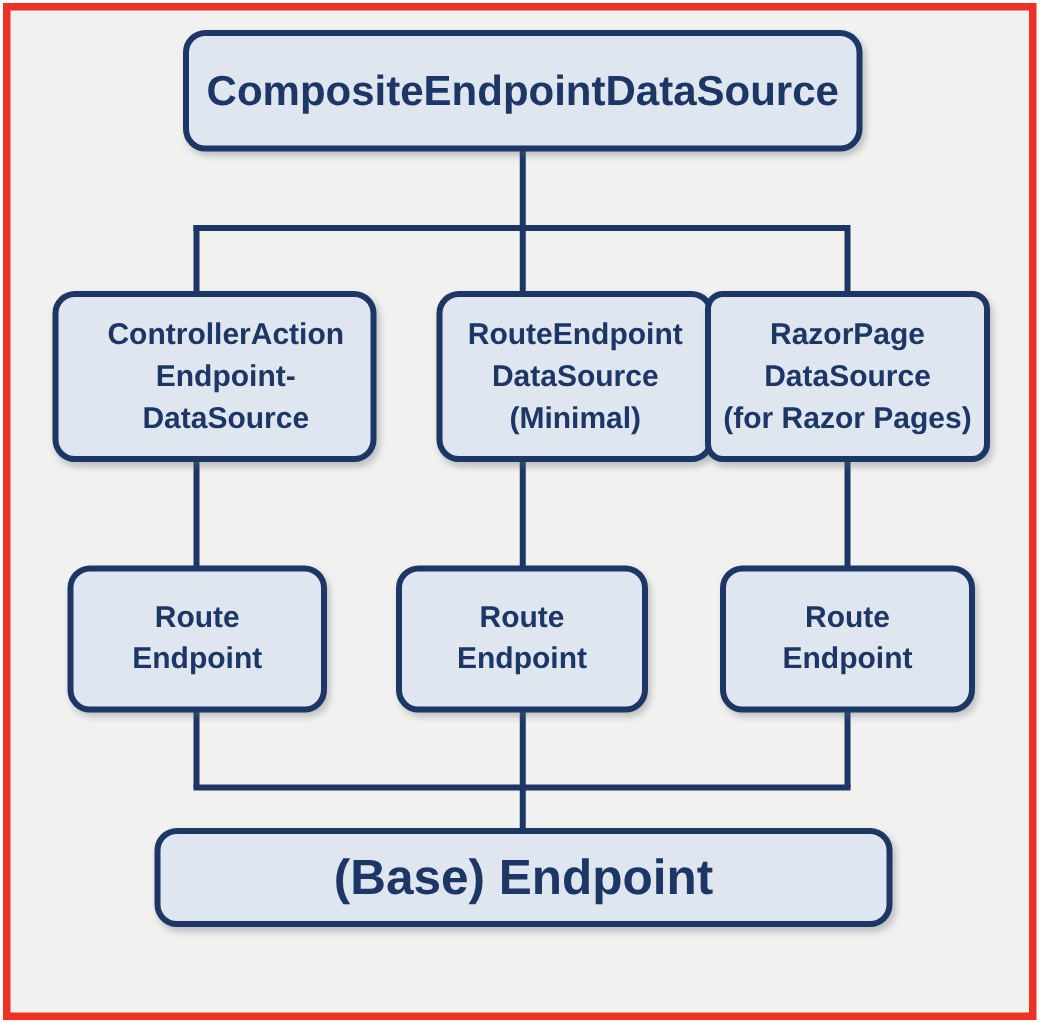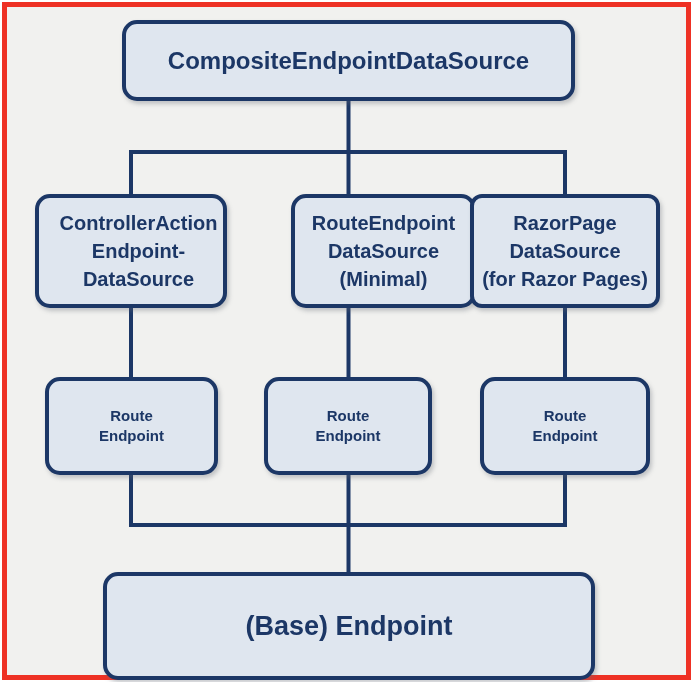--- a/index.html
+++ b/index.html
@@ -43,45 +43,45 @@
     justify-content: center;
     text-align: center;
     font-weight: bold;
     white-space: pre-line;
     border-radius: 15px;
     box-shadow: 2px 3px 4px rgba(100,105,115,0.35);
   }
   .node-root {
     left: 122px; top: 20px;
     width: 453px; height: 81px;
-    font-size: 24px;
+    font-size: 28px;
     letter-spacing: 0px;
   }
   .node-mid {
     top: 194px;
     height: 114px;
     font-size: 20px;
     line-height: 1.4;
   }
-  .node-mid-0 { left: 35px;  width: 192px; padding-left: 15px; }
+  .node-mid-0 { left: 35px;  width: 216px; padding-left: 15px; }
   .node-mid-1 { left: 255px; width: 185px; margin-left: 36px; }
   .node-mid-2 { left: 470px; width: 190px; border-radius: 12px; }
   .node-route {
     top: 377px;
     height: 98px;
-    font-size: 15px;
+    font-size: 20px;
     line-height: 1.35;
   }
   .node-route-0 { left: 45px;  width: 173px; }
   .node-route-1 { left: 264px; width: 168px; }
   .node-route-2 { left: 480px; width: 170px; }
   .node-base {
-    left: 103px; top: 572px;
-    width: 492px; height: 108px;
-    font-size: 27px;
+    left: 103px; top: 552px;
+    width: 492px; height: 66px;
+    font-size: 33px;
   }
 </style>
 </head>
 <body>
 
 <div class="canvas">
   <div class="frame"></div>
 
   <svg class="connectors" viewBox="0 0 693 682" xmlns="http://www.w3.org/2000/svg">
     <g stroke="#1c3766" stroke-width="4" fill="none">

